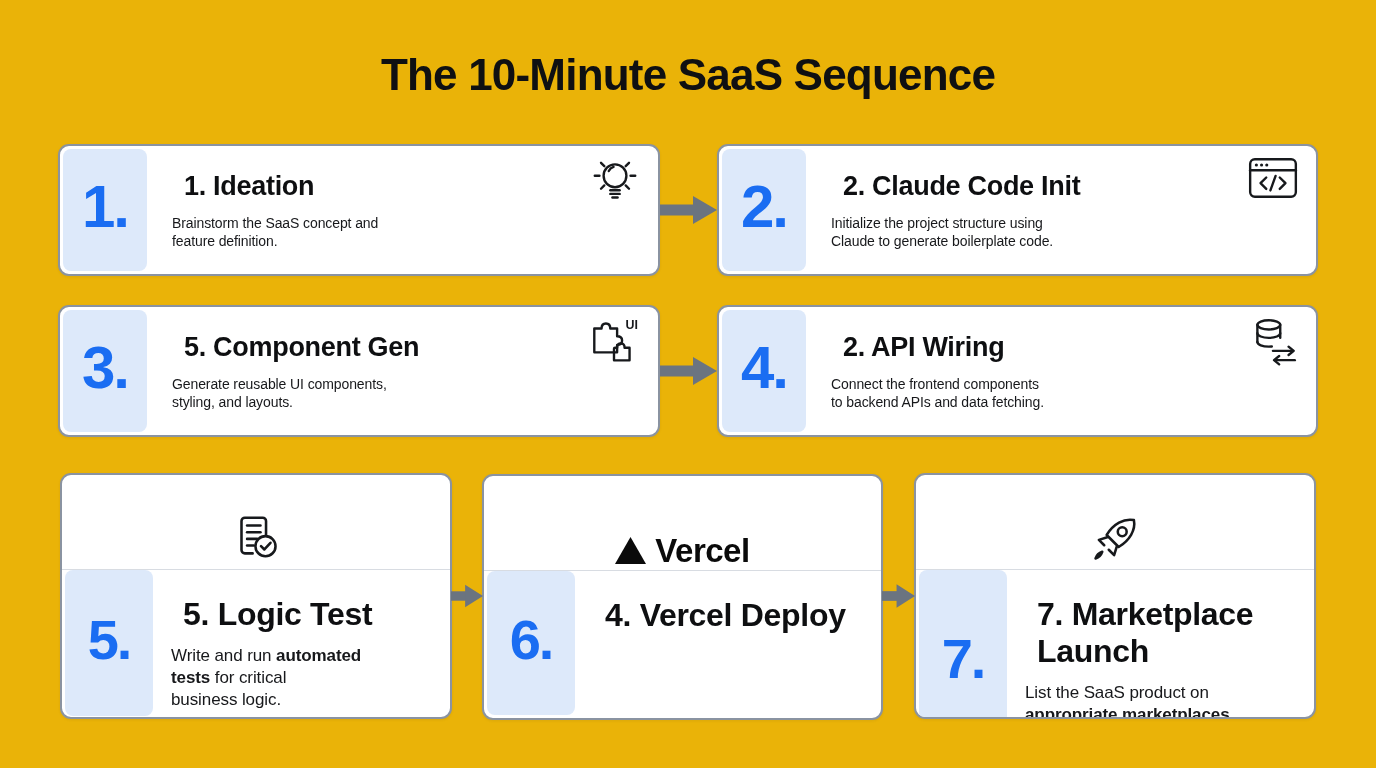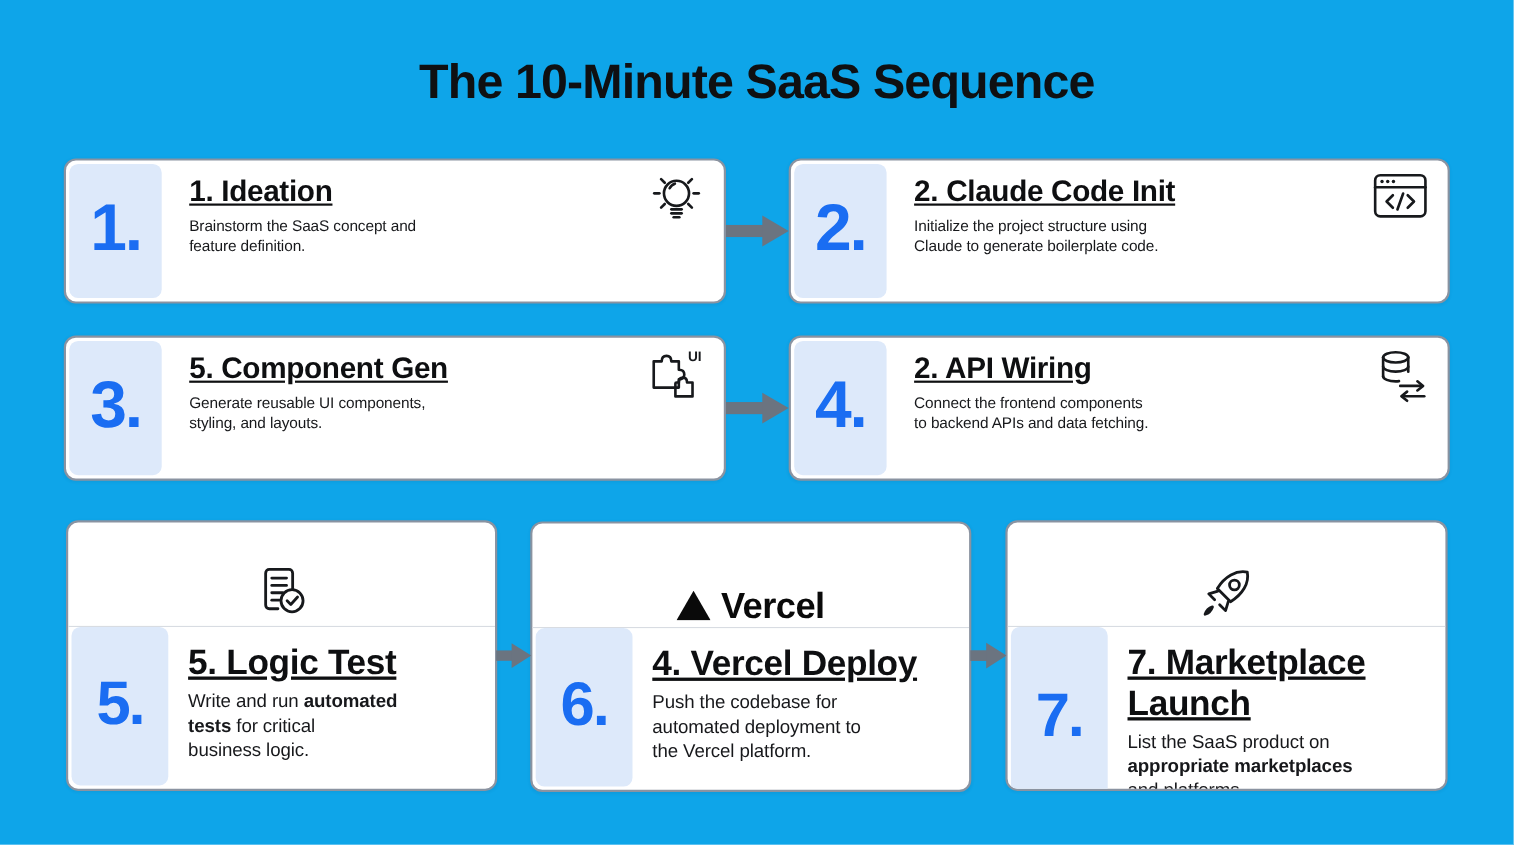--- a/index.html
+++ b/index.html
@@ -1,18 +1,18 @@
 <!DOCTYPE html>
 <html><head>
 <meta charset="utf-8">
 <style>
   html,body{margin:0;padding:0;}
   .canvas{
     position:relative;width:1376px;height:768px;overflow:hidden;
-    background:#0ea5e9;
+    background:#eab308;
     font-family:"Liberation Sans",sans-serif;
     color:#131416;
   }
   .page-title{
     position:absolute;top:50px;left:0;width:100%;
     text-align:center;margin:0;
     font-size:44px;font-weight:800;letter-spacing:-0.8px;color:#0f1012;
   }
   .row{position:absolute;display:flex;align-items:center;}
   .row-1{left:58px;top:144px;width:1260px;height:132px;}
@@ -36,21 +36,21 @@
     border-radius:8px;
     display:flex;align-items:center;justify-content:center;
     flex:none;
   }
   .card-h .numpanel{margin:3px;width:84px;}
   .num{
     color:#1a6df2;font-weight:700;font-size:60px;letter-spacing:-2px;line-height:1;
     padding-bottom:6px;
   }
   .card-h .content{flex:1;position:relative;padding:13px 16px 8px 22px;}
-  .step-title{margin:0;font-size:27px;font-weight:700;color:#0e0f11;letter-spacing:-0.3px;text-decoration:underline;}
+  .step-title{margin:12px;font-size:27px;font-weight:700;color:#0e0f11;letter-spacing:-0.3px;}
   .step-desc{
     margin:6px 0 0;font-size:14px;line-height:1.3;color:#17181b;
     white-space:pre-line;letter-spacing:-0.1px;
   }
   .step-desc .b{font-weight:700;}
   .corner-icon{position:absolute;top:8px;right:16px;}
 
   
   .card-v{display:flex;flex-direction:column;}
   .card-w5{width:392px;}
@@ -249,23 +249,20 @@
           </svg>
           <span class="vercel-word">Vercel</span>
         </span>
       </div>
       <div class="bottom">
         <div class="numpanel">
           <span class="num">6.</span>
         </div>
         <div class="content">
           <h2 class="step-title">4. Vercel Deploy</h2>
-          <p class="step-desc"><span>Push the codebase for
-automated deployment to
-the Vercel platform.</span></p>
         </div>
       </div>
     </div>
 
     <div class="flow-arrow" style="width:33px;margin:0 -1px;">
       <svg width="34" height="30" viewBox="0 0 34 30">
         <rect class="arrow-fill" x="0" y="10" width="17" height="10"></rect>
         <path class="arrow-fill" d="M15 3 L34 15 L15 27 Z"></path>
       </svg>
     </div>

